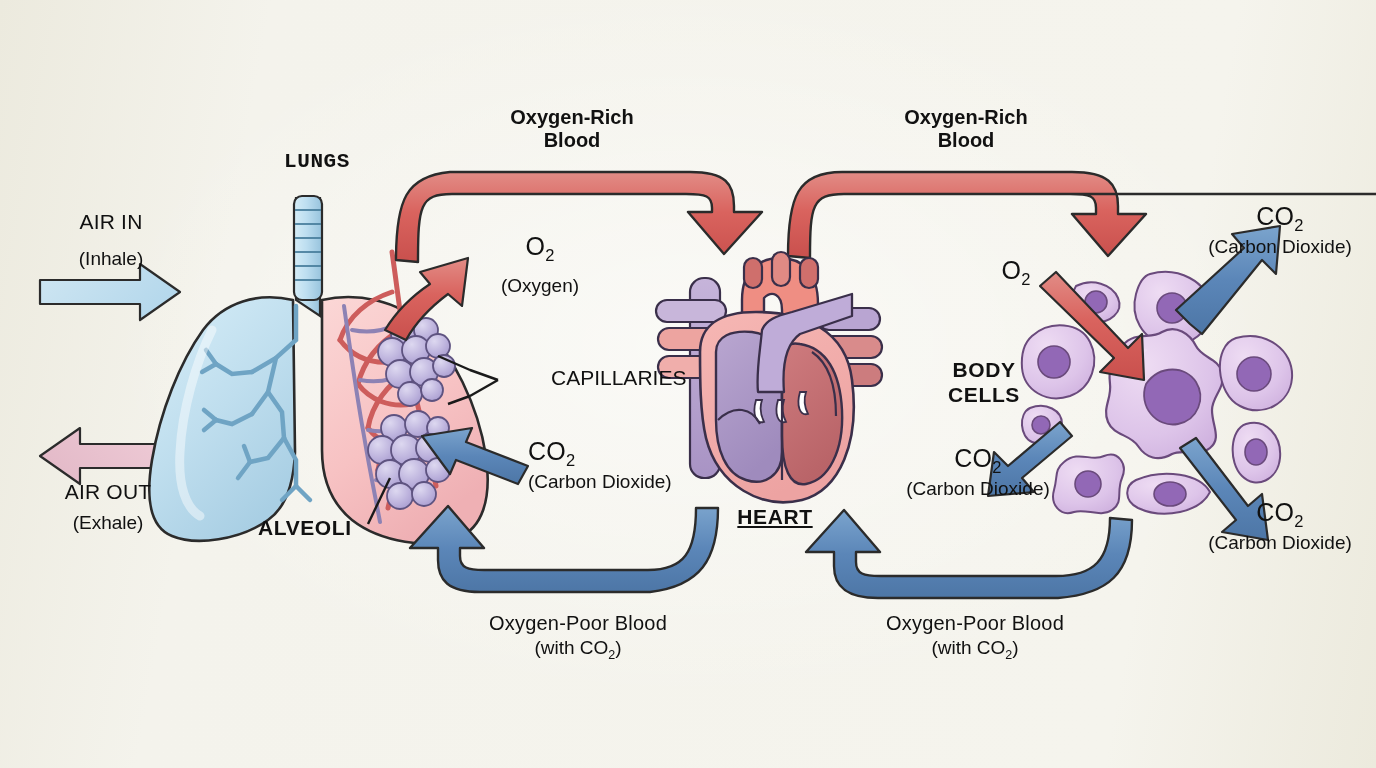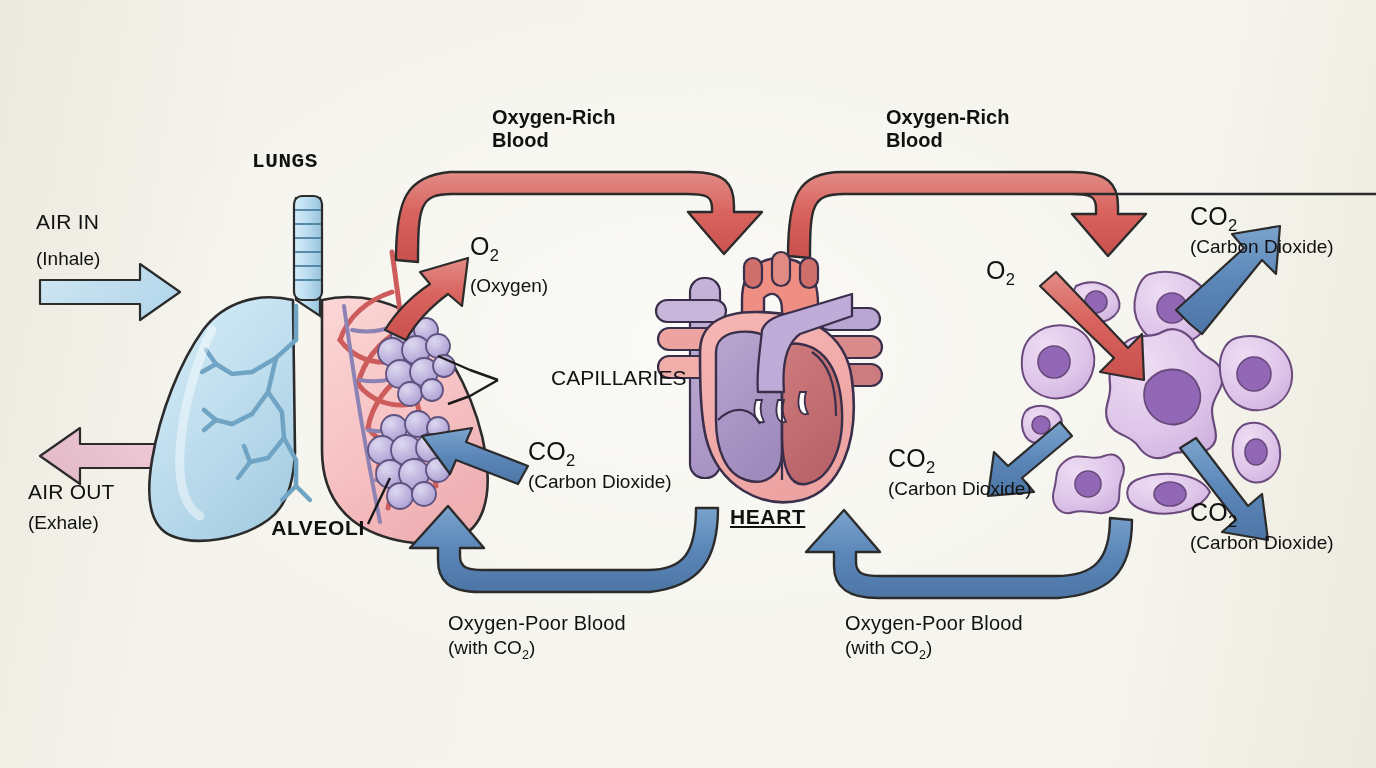--- a/index.html
+++ b/index.html
@@ -26,20 +26,21 @@
     pointer-events: none;
   }
   svg.layer {
     position: absolute;
     left: 0; top: 0;
     width: 1376px;
     height: 768px;
   }
   .lbl {
     position: absolute;
+    text-align: center;
     line-height: 1.14;
     white-space: nowrap;
     -webkit-font-smoothing: antialiased;
   }
   .lbl .big {
     display: block;
     font-weight: normal;
     letter-spacing: 0.2px;
   }
   .lbl .sub {
@@ -52,21 +53,21 @@
   }
   sub { font-size: 0.66em; }
 
   
   #label-air-in      { left: 36px;  top: 210px; width: 150px; font-size: 21px; }
   #label-air-in .sub { font-size: 19px; margin-top: 14px; }
   #label-air-out     { left: 28px;  top: 480px; width: 160px; font-size: 21px; }
   #label-air-out .sub{ font-size: 19px; margin-top: 8px; }
 
   #label-lungs       { left: 252px; top: 150px; width: 130px; font-size: 21px; font-family: Liberation Mono, monospace; }
-  #label-alveoli     { left: 258px; top: 516px; width: 120px; font-size: 21px; text-align: center; }
+  #label-alveoli     { left: 258px; top: 516px; width: 120px; font-size: 21px; text-align: left; }
   #label-capillaries { left: 503px; top: 366px; width: 180px; font-size: 21px; text-align: left; margin-left: 48px; }
 
   #label-o2-lung       { left: 470px; top: 232px; width: 140px; font-size: 25px; }
   #label-o2-lung .sub  { font-size: 19px; margin-top: 10px; }
   #label-co2-lung      { left: 528px; top: 437px; width: 170px; font-size: 25px; text-align: left;}
   #label-co2-lung .sub { font-size: 19px; margin-top: 1px; }
 
   #label-orb-left    { left: 492px; top: 106px; width: 160px; font-size: 20px; }
   #label-orb-left .big2 { display:block; font-weight: bold; }
   #label-orb-right   { left: 886px; top: 106px; width: 160px; font-size: 20px; }
@@ -489,20 +490,24 @@
 
   <div class="lbl" id="label-opb-right">
     <span class="big">Oxygen-Poor Blood</span>
     <span class="sub"><span>(with CO</span><sub>2</sub><span>)</span></span>
   </div>
 
   <div class="lbl" id="label-o2-cells">
     <span class="big"><span>O</span><sub>2</sub></span>
   </div>
 
+  <div class="lbl caps" id="label-body-cells">
+    <span style="display:block">BODY</span>
+    <span style="display:block">CELLS</span>
+  </div>
 
   <div class="lbl" id="label-co2-tr">
     <span class="big"><span>CO</span><sub>2</sub></span>
     <span class="sub">(Carbon Dioxide)</span>
   </div>
 
   <div class="lbl" id="label-co2-bl">
     <span class="big"><span>CO</span><sub>2</sub></span>
     <span class="sub">(Carbon Dioxide)</span>
   </div>

